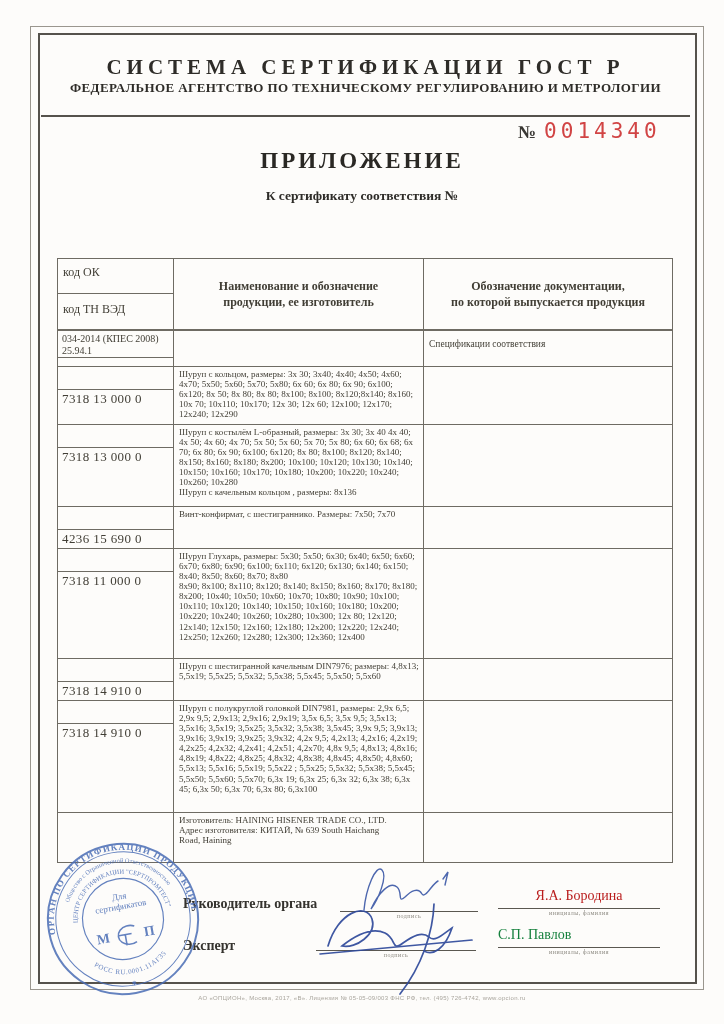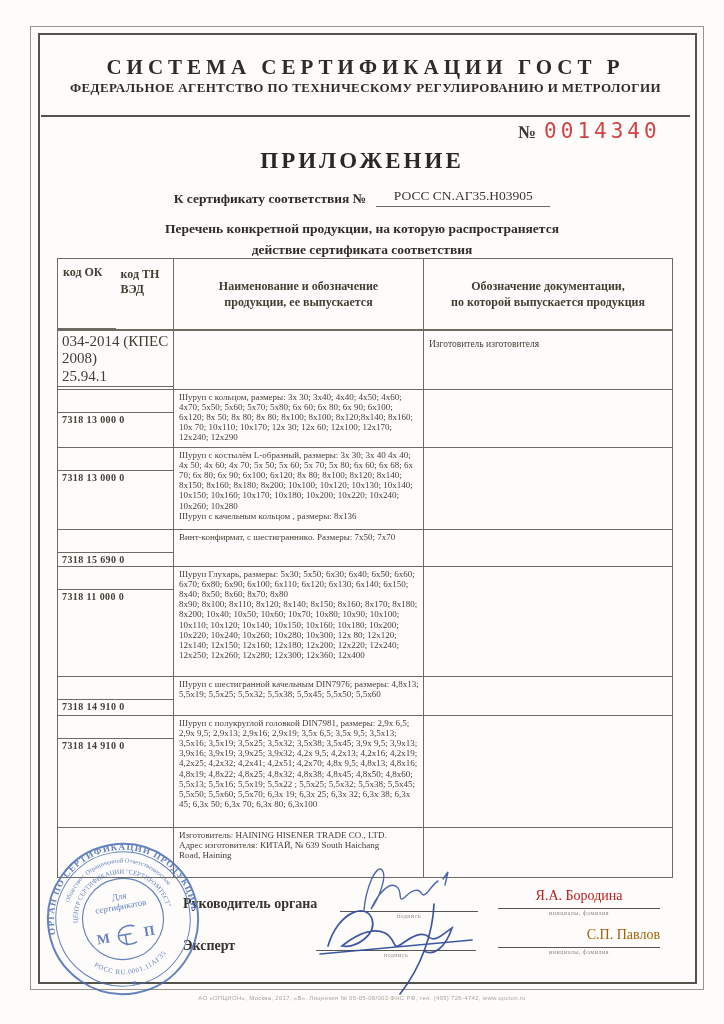--- a/index.html
+++ b/index.html
@@ -72,60 +72,60 @@
   }
   .product-table td, .product-table th {
     border:1px solid #6e6b63;
     vertical-align:top; padding:0; overflow:hidden;
     font-weight:normal; text-align:left;
   }
   .product-table thead th { border-bottom-width:2px; }
   th.h1 { width:115px; }
   th.h2 { width:249px; }
   th.h3 { width:248px; }
-  .hdr-split { display:flex; flex-direction:row; height:70px;font-weight:bold; }
+  .hdr-split { display:flex; flex-direction:column; height:70px; }
   .hdr-split .top { flex:1; border-bottom:1px solid #6e6b63; padding:6px 4px 0 5px; font-size:12px; }
   .hdr-split .bot { flex:1; padding:8px 4px 0 5px; font-size:12px; }
   .hdr-center {
     height:70px; display:flex; align-items:center; justify-content:center;
     text-align:center; font-size:12px; font-weight:bold; white-space:pre-line;
     line-height:1.35;
   }
   .c1cell { display:flex; flex-direction:column; height:100%; }
   .c1cell .ok {
     min-height:19px; border-bottom:1px solid #6e6b63;
-    font-size:15px; line-height:1.15; padding:2px 3px 1px 4px;
+    font-size:10px; line-height:1.15; padding:2px 3px 1px 4px;
     white-space:pre-line;
   }
   .c1cell.noline .ok { border-bottom:none; }
   .c1cell .tn {
     flex:1; display:flex; align-items:center;
-    font-size:10px; padding:1px 3px 1px 4px; letter-spacing:0.4px;font-weight:bold;
+    font-size:13px; padding:1px 3px 1px 4px; letter-spacing:0.4px;
   }
   td.c2, td.c3 {
     font-size:9px; line-height:1.13; padding:2px 4px 2px 5px;
     white-space:pre-line;
   }
   td.c3 { vertical-align:top; padding-top:8px; font-size:9.5px; }
   tr.r1 { height:36px; } tr.r2 { height:58px; } tr.r3 { height:82px; }
   tr.r4 { height:33px; } tr.r5 { height:110px; } tr.r6 { height:39px; }
   tr.r7 { height:112px; } tr.r8 { height:50px; }
   
   .role1 { position:absolute; left:183px; top:896px; font-size:14px; font-weight:bold; color:#35332e; }
   .role2 { position:absolute; left:183px; top:938px; font-size:14px; font-weight:bold; color:#35332e; }
   .sigline1 { position:absolute; left:340px; top:911px; width:138px; border-top:1px solid #5a5750; }
   .sigline2 { position:absolute; left:316px; top:950px; width:160px; border-top:1px solid #5a5750; }
   .sigcap1 { position:absolute; left:340px; top:913px; width:138px; text-align:center;
              font-size:6px; color:#8d8a82; letter-spacing:0.5px; }
   .sigcap2 { position:absolute; left:316px; top:952px; width:160px; text-align:center;
              font-size:6px; color:#8d8a82; letter-spacing:0.5px; }
   .name1 { position:absolute; left:498px; top:888px; width:162px; text-align:center;
            font-size:14px; color:#b91c1c; }
-  .name2 { position:absolute; left:498px; top:927px; width:162px; text-align:right;
-           font-size:14px; color:#a16207; }
+  .name2 { position:absolute; left:498px; top:927px; width:162px; text-align:left;
+           font-size:14px; color:#15803d; }
   .nameline1 { position:absolute; left:498px; top:908px; width:162px; border-top:1px solid #5a5750; }
   .nameline2 { position:absolute; left:498px; top:947px; width:162px; border-top:1px solid #5a5750; }
   .namecap1 { position:absolute; left:498px; top:910px; width:162px; text-align:center;
               font-size:6px; color:#8d8a82; letter-spacing:0.5px; }
   .namecap2 { position:absolute; left:498px; top:949px; width:162px; text-align:center;
               font-size:6px; color:#8d8a82; letter-spacing:0.5px; }
   .stamp-svg { position:absolute; left:44px; top:840px; width:158px; height:158px; z-index:5; opacity:0.85; }
   .sign-svg { position:absolute; left:312px; top:848px; width:175px; height:150px; z-index:6; }
   .footer-note {
     position:absolute; left:0; top:995px; width:724px; text-align:center;
@@ -148,56 +148,53 @@
 
   <div class="blank-number">
     <span class="nsign">№</span>
     <span class="digits">0014340</span>
   </div>
 
   <div class="doc-title">ПРИЛОЖЕНИЕ</div>
 
   <div class="cert-line">
     <span class="cert-label">К сертификату соответствия №</span>
-    <span class="cert-value">РОСС CN.АГ35.H03905</span>
   </div>
 
-  <div class="subtitle">Перечень конкретной продукции,  на которую распространяется
-действие сертификата соответствия</div>
 
   <table class="product-table">
     <thead>
       <tr>
         <th class="h1">
           <div class="hdr-split">
             <div class="top">код ОК</div>
             <div class="bot">код ТН ВЭД</div>
           </div>
         </th>
         <th class="h2">
           <div class="hdr-center">Наименование и обозначение
-продукции, ее выпускается</div>
+продукции, ее изготовитель</div>
         </th>
         <th class="h3">
           <div class="hdr-center">Обозначение документации,
 по которой выпускается продукция</div>
         </th>
       </tr>
     </thead>
     <tbody>
       <tr class="r1">
         <td>
             <div class="c1cell">
               <div class="ok">034-2014 (КПЕС 2008)
 25.94.1</div>
               <div class="tn"></div>
             </div>
           </td>
         <td class="c2"></td>
-        <td class="c3">Изготовитель изготовителя</td>
+        <td class="c3">Спецификации соответствия</td>
       </tr>
       <tr class="r2">
         <td>
             <div class="c1cell">
               <div class="ok"></div>
               <div class="tn">7318 13 000 0</div>
             </div>
           </td>
         <td class="c2">Шуруп с кольцом, размеры: 3х 30; 3х40; 4х40; 4х50; 4х60; 4х70; 5х50; 5х60; 5х70; 5х80; 6х 60; 6х 80; 6х 90; 6х100; 6х120; 8х 50; 8х 80; 8х 80; 8х100; 8х100; 8х120;8х140; 8х160; 10х 70; 10х110; 10х170; 12х 30; 12х 60; 12х100; 12х170; 12х240; 12х290</td>
         <td class="c3"></td>
@@ -210,21 +207,21 @@
             </div>
           </td>
         <td class="c2">Шуруп с костылём L-образный, размеры: 3х 30; 3х 40 4х 40; 4х 50; 4х 60; 4х 70; 5х 50; 5х 60; 5х 70; 5х 80; 6х 60; 6х 68; 6х 70; 6х 80; 6х 90; 6х100; 6х120; 8х 80; 8х100; 8х120; 8х140; 8х150; 8х160; 8х180; 8х200; 10х100; 10х120; 10х130; 10х140; 10х150; 10х160; 10х170; 10х180; 10х200; 10х220; 10х240; 10х260; 10х280
 Шуруп с качельным кольцом , размеры: 8х136</td>
         <td class="c3"></td>
       </tr>
       <tr class="r4">
         <td>
             <div class="c1cell">
               <div class="ok"></div>
-              <div class="tn">7318 15 690 0</div>
+              <div class="tn">4236 15 690 0</div>
             </div>
           </td>
         <td class="c2">Винт-конфирмат, с шестигранникo. Размеры: 7х50; 7х70</td>
         <td class="c3"></td>
       </tr>
       <tr class="r5">
         <td>
             <div class="c1cell">
               <div class="ok"></div>
               <div class="tn">7318 11 000 0</div>

